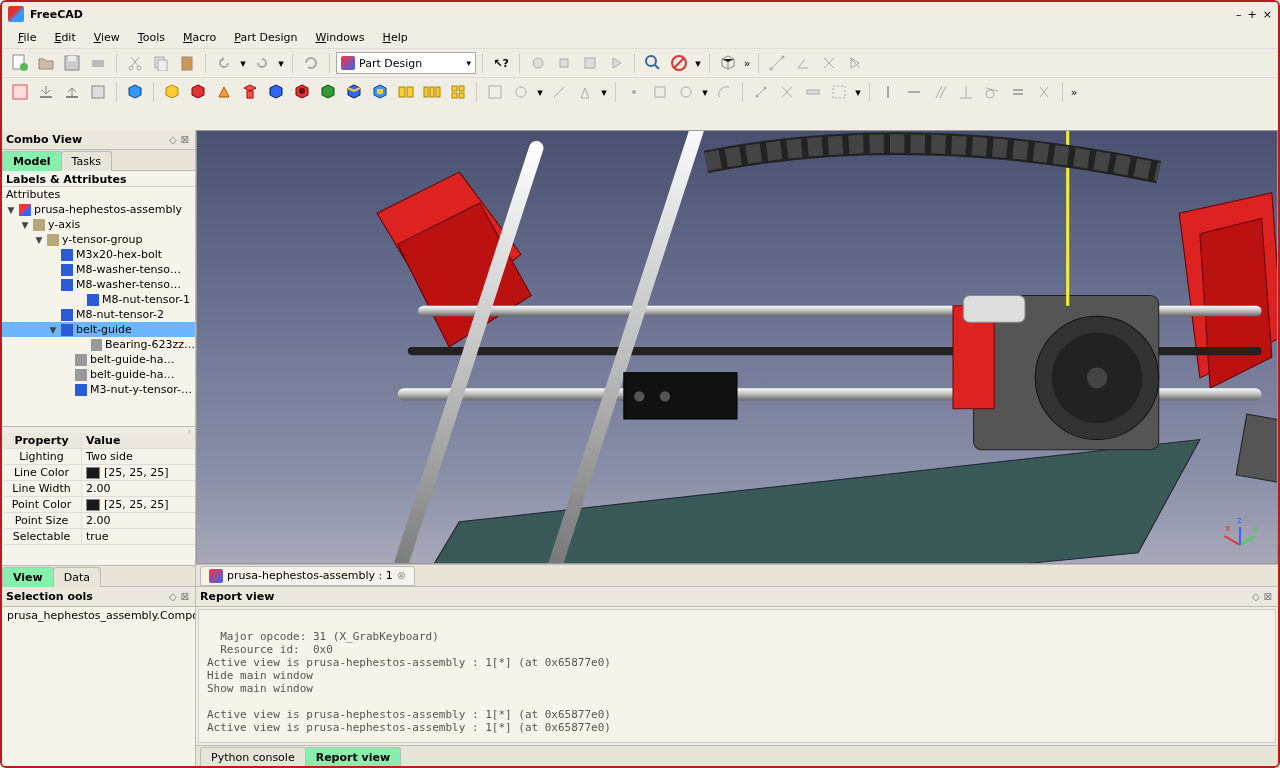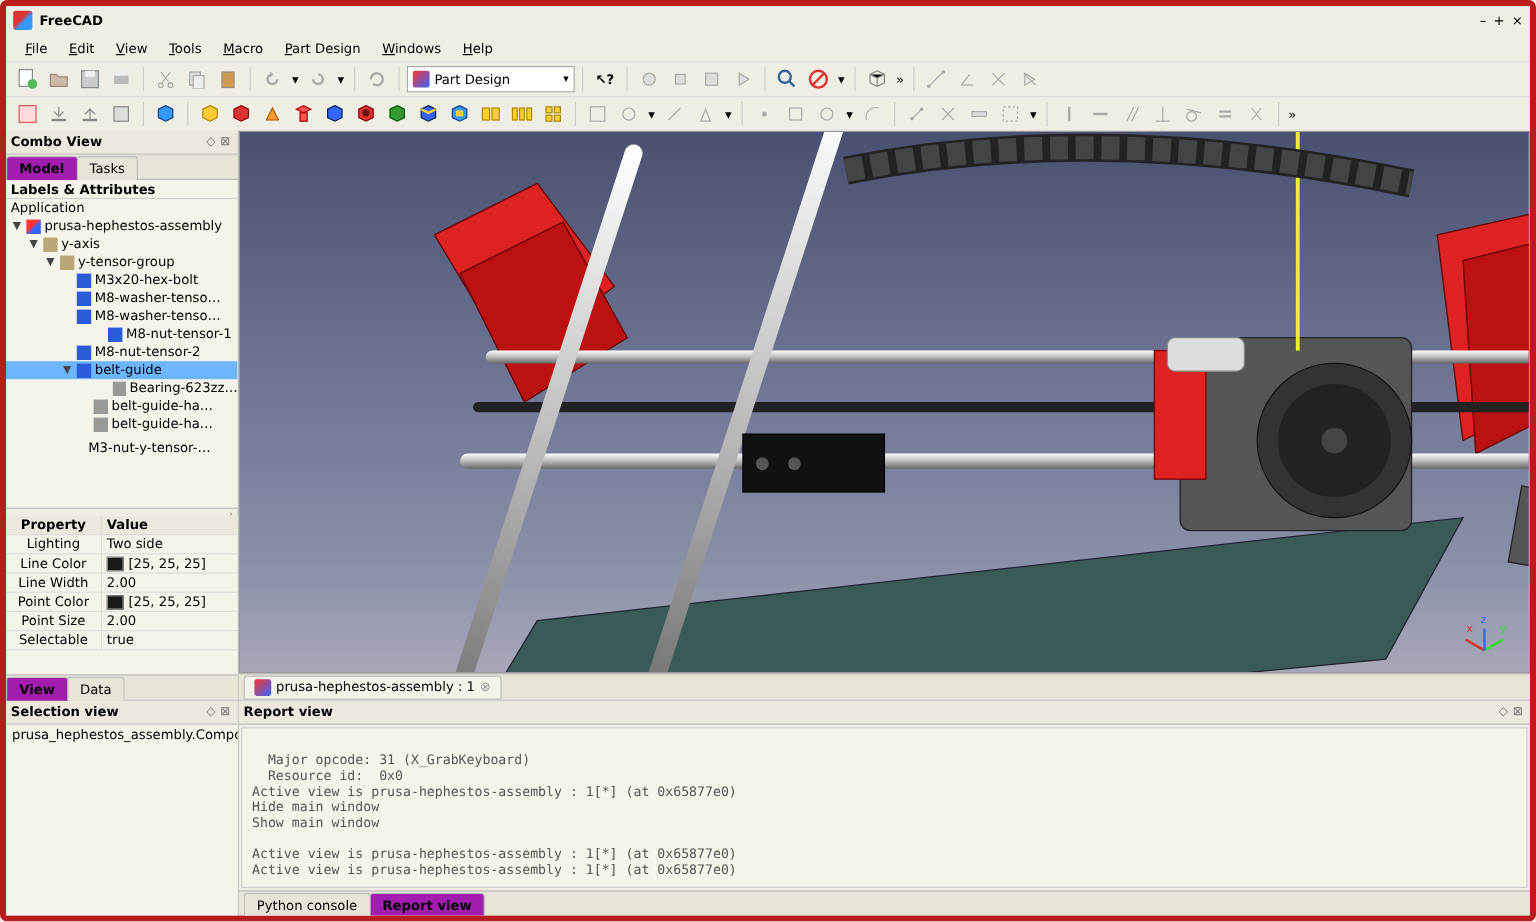--- a/index.html
+++ b/index.html
@@ -1,38 +1,38 @@
 <!DOCTYPE html>
 <html><head>
 <meta charset="utf-8">
 <style>
 * { margin: 0; padding: 0; box-sizing: border-box; font-family: "DejaVu Sans", Arial, sans-serif; font-size: 11px; }
 body { background: #f0ede4; user-select: none; }
-.window { width: 1280px; height: 768px; background: #f0ede4; border: 5px solid #b91c1c; border-radius: 6px; position: relative; display: flex; flex-direction: column; overflow: hidden; }
+.window { width: 1280px; height: 768px; background: #f0ede4; border: 2px solid #b91c1c; border-radius: 6px; position: relative; display: flex; flex-direction: column; overflow: hidden; }
 .titlebar { height: 24px; display: flex; align-items: center; padding: 0 6px; background: #f0ede4; }
 .titlebar .app-icon { width: 16px; height: 16px; background: linear-gradient(135deg, #d33 40%, #39f 60%); margin-right: 6px; border-radius: 2px; }
 .titlebar .title { font-weight: bold; flex: 1; }
 .titlebar .win-ctrl { display: flex; gap: 6px; font-family: monospace; font-size: 14px; }
 .menubar { height: 22px; display: flex; align-items: center; gap: 2px; padding: 0 8px; }
 .menubar span { padding: 2px 8px; cursor: default; }
 .menubar span u { text-decoration: underline; }
 .toolbar-row { display: flex; align-items: center; gap: 2px; padding: 2px 6px; border-top: 1px solid #ddd; flex-wrap: nowrap; min-height: 28px; }
 .tb-btn { width: 24px; height: 24px; display: flex; align-items: center; justify-content: center; border-radius: 3px; position: relative; }
 .tb-sep { width: 1px; height: 20px; background: #ccc; margin: 0 4px; }
 .wb-select { height: 22px; width: 140px; display: flex; align-items: center; border: 1px solid #aaa; background: #fff; padding: 0 4px; gap: 4px; }
 .wb-select .arrow { margin-left: auto; font-size: 9px; }
 
-.main-row { display: flex; flex: 1; min-height: 0; }
+.main-row { display: flex; flex: 1; min-height: 0; margin-top: 24px; }
 .left-col { width: 194px; display: flex; flex-direction: column; border-right: 1px solid #bbb; }
 .panel-header { height: 20px; display: flex; align-items: center; padding: 0 4px; border-bottom: 1px solid #bbb; background: #ece8de; }
 .panel-header .title { font-weight: bold; flex: 1; }
 .panel-header .pctrl { font-size: 10px; color: #777; padding: 0 2px; }
 .tab-strip { display: flex; border-bottom: 1px solid #bbb; background: #e8e4d8; }
 .tab { padding: 3px 10px; border: 1px solid #bbb; border-bottom: none; margin-right: -1px; background: #e8e4d8; border-radius: 3px 3px 0 0; position: relative; top: 1px; }
-.tab.active { background: #a21caf; font-weight: bold; z-index: 1; }
+.tab.active { background: #86efac; font-weight: bold; z-index: 1; }
 .tree { flex: 1; overflow: hidden; background: #f6f3ea; font-size: 11px; }
 .tree-item { display: flex; align-items: center; height: 15px; padding-left: 4px; white-space: nowrap; gap: 3px; }
 .tree-item.sel { background: #6cb6ff; color: #000; }
 .tw { display: inline-block; width: 10px; text-align: center; font-size: 9px; color: #444; }
 .ic { width: 12px; height: 12px; display: inline-block; }
 .ic-folder { background: #b8a877; border-radius: 1px; }
 .ic-cube-blue { background: #2a5cd8; }
 .ic-cube-grey { background: #999; }
 .ic-asm { background: linear-gradient(135deg,#f33 40%,#36f 60%); }
 .tree-label-row { height: 16px; padding: 2px 4px; font-weight: bold; border-bottom: 1px solid #ccc; background: #f6f3ea; }
@@ -448,21 +448,21 @@
         <span class="pctrl">◇</span>
         <span class="pctrl">⊠</span>
       </div>
       <div class="tab-strip">
         <div class="tab active">Model</div>
         <div class="tab">Tasks</div>
       </div>
       <div class="tree-label-row">Labels &amp; Attributes</div>
       <div class="tree">
         <div class="tree-item">
-            <span>Application</span>
+            <span>Attributes</span>
           </div>
         <div id="tree-rows">
             <div class="tree-item" style="padding-left: 4px;">
               <span class="tw">▼</span>
               <span class="ic ic-asm"></span>
               <span>prusa-hephestos-assembly</span>
             </div>
             <div class="tree-item" style="padding-left: 18px;">
               <span class="tw">▼</span>
               <span class="ic ic-folder"></span>
@@ -511,21 +511,21 @@
             <div class="tree-item" style="padding-left: 60px;">
               <span class="tw"></span>
               <span class="ic ic-cube-grey"></span>
               <span>belt-guide-ha…</span>
             </div>
             <div class="tree-item" style="padding-left: 60px;">
               <span class="tw"></span>
               <span class="ic ic-cube-grey"></span>
               <span>belt-guide-ha…</span>
             </div>
-            <div class="tree-item" style="padding-left: 46px; flex-direction: column;">
+            <div class="tree-item" style="padding-left: 60px;">
               <span class="tw"></span>
               <span class="ic ic-cube-blue"></span>
               <span>M3-nut-y-tensor-…</span>
             </div>
           </div>
       </div>
       <div class="prop-panel">
         <div style="height:6px;text-align:right;color:#999;font-size:8px;padding-right:4px">›</div>
         <div class="prop-grid">
           <div class="prop-head">
@@ -644,21 +644,21 @@
           <span>prusa-hephestos-assembly : 1</span>
           <span style="color:#999">⊗</span>
         </div>
       </div>
     </div>
   </div>
 
   <div class="bottom-row">
     <div class="sel-view">
       <div class="panel-header">
-        <span class="title">Selection view</span>
+        <span class="title">Selection ools</span>
         <span class="pctrl">◇</span>
         <span class="pctrl">⊠</span>
       </div>
       <div class="sel-list">
         <div>prusa_hephestos_assembly.Compound0…</div>
       </div>
     </div>
     <div class="report-area">
       <div class="panel-header">
         <span class="title">Report view</span>

